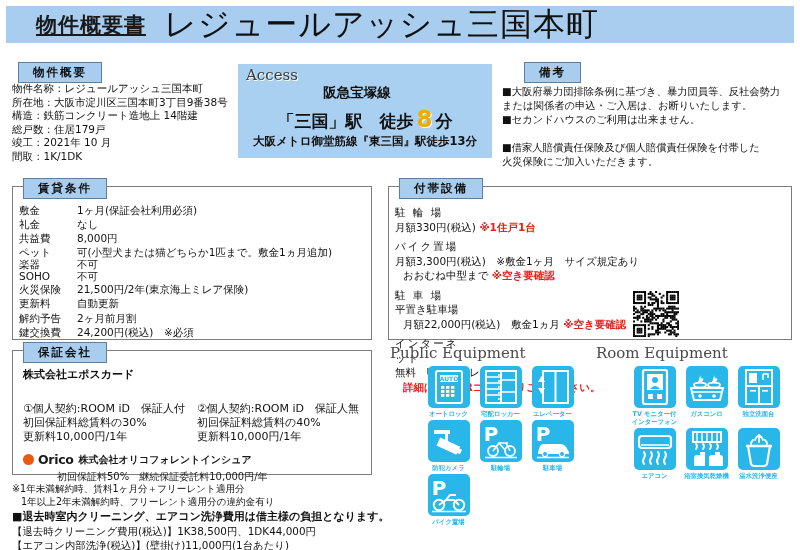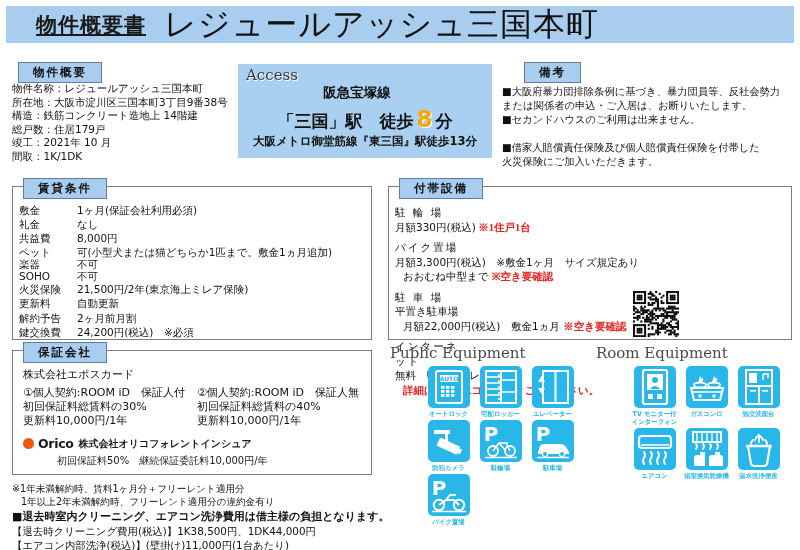--- a/index.html
+++ b/index.html
@@ -85,31 +85,31 @@
   .rc-v{}
 
   
   .fc{left:388px;top:186px;width:404px;height:154px;}
   .fc .badge{left:10px;top:-9px;}
   .fc-rows{position:absolute;left:6px;top:18px;width:396px;}
   .fc-row{display:flex;font-size:10.5px;line-height:14.5px;color:#111;margin-bottom:5px;flex-direction:column;}
   .fc-k{width:74px;flex:none;letter-spacing:2px;}
   .fc-v{white-space:nowrap;}
   .fc-sub{padding-left:8px;white-space:nowrap;}
-  .red{color:#e8201c;font-weight:700;font-family:Liberation Serif, serif;}
+  .red{color:#e8201c;font-weight:700;}
   .qr{
     position:absolute;right:112px;top:104px;width:46px;height:46px;
     background:#fff;
   }
 
   
   .gc{left:12px;top:350px;width:360px;height:125px;}
   .gc .badge{left:10px;top:-9px;}
   .gc-body{position:absolute;left:10px;top:16px;width:344px;}
-  .gc-title{font-size:11px;font-weight:400;color:#111;margin-bottom:4px;}
+  .gc-title{font-size:11px;font-weight:700;color:#111;margin-bottom:20px;}
   .gc-cols{display:flex;gap:14px;}
   .gc-col{width:160px;}
   .gc-l{font-size:11px;line-height:14px;color:#111;white-space:nowrap;}
   .orico-row{display:flex;align-items:center;margin-top:8px;}
   .orico-dot{width:11px;height:11px;border-radius:50%;background:#ea5b10;flex:none;}
   .orico-name{font-size:12.5px;font-weight:700;margin-left:4px;letter-spacing:-.3px;
     font-family:"DejaVu Sans","Liberation Sans",sans-serif;}
   .orico-co{font-size:10px;font-weight:700;margin-left:5px;white-space:nowrap;}
   .orico-fee{font-size:10px;margin-top:3px;padding-left:34px;white-space:nowrap;}
 

